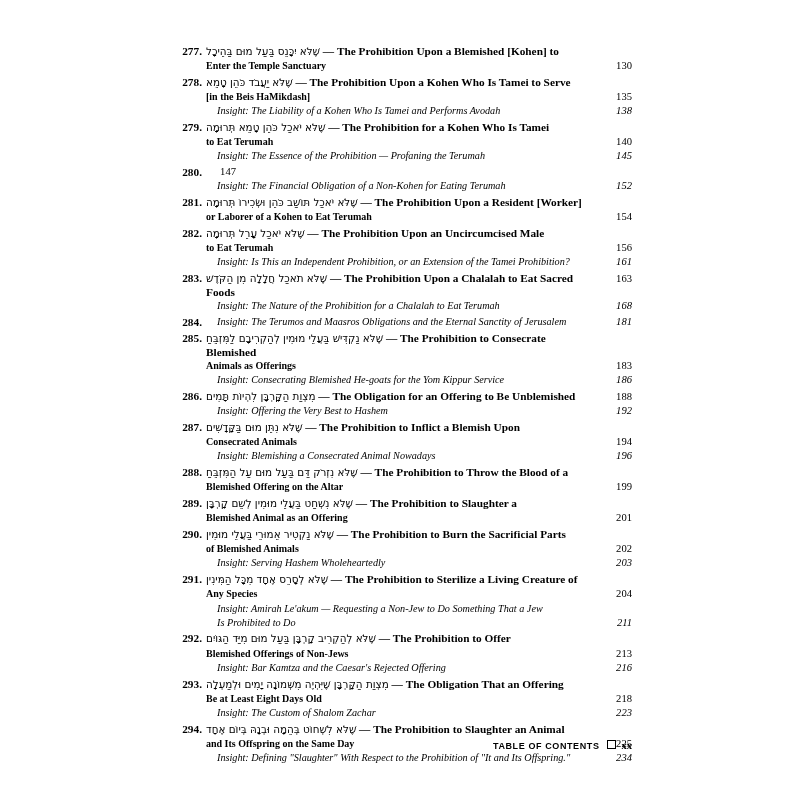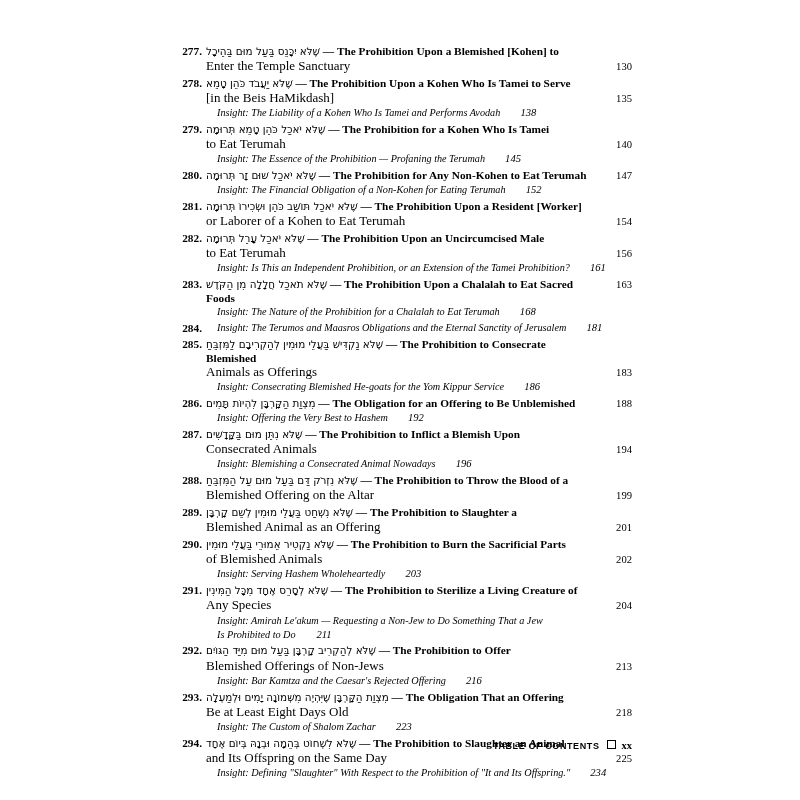--- a/index.html
+++ b/index.html
@@ -72,30 +72,31 @@
     text-align: right;
     font-size: 10.6px;
     line-height: 14.2px;
     font-weight: normal;
     font-family: "Liberation Serif", serif;
   }
   .pg.blank { visibility: hidden; }
   .insight {
     display: flex;
     align-items: baseline;
+    justify-content: space-between;
     font-style: italic;
     font-size: 10.2px;
     line-height: 13.4px;
     padding-left: 11px;
   }
   .insight .itxt { padding-right: 6px; }
   .cont {
-    font-size: 13px;
+    font-size: 10px;
     line-height: 14.2px;
-    font-weight: normal;
+    font-weight: bold;
   }
   .footer {
     position: absolute;
     left: 176px;
     top: 740px;
     width: 456px;
     text-align: right;
     font-family: "Liberation Sans", sans-serif;
     font-size: 9px;
     letter-spacing: 0.6px;
@@ -165,21 +166,20 @@
           <div class="insight">
             <div class="itxt">Insight: The Essence of the Prohibition — Profaning the Terumah</div>
             <div class="pg">145</div>
           </div>
         </div>
       </div>
       <div class="entry">
         <div class="num">280.</div>
         <div class="body">
           <div class="row">
-            <div class="txt"><span class="heb">שֶׁלֹּא יֹאכַל שׁוּם זָר תְּרוּמָה</span><span class="dash"> — </span><span>The Prohibition for Any Non-Kohen to Eat Terumah</span></div>
             <div class="pg">147</div>
           </div>
           <div class="insight">
             <div class="itxt">Insight: The Financial Obligation of a Non-Kohen for Eating Terumah</div>
             <div class="pg">152</div>
           </div>
         </div>
       </div>
       <div class="entry">
         <div class="num">281.</div>

